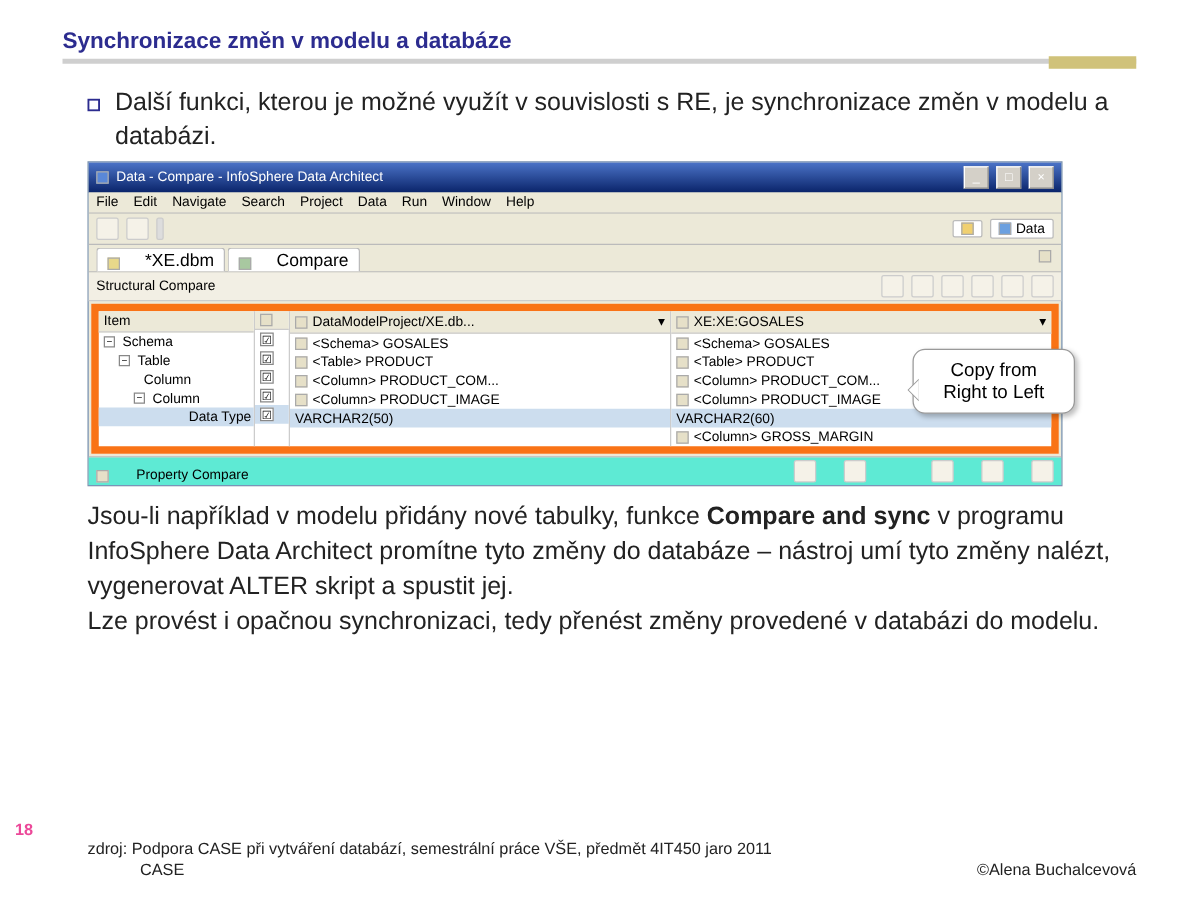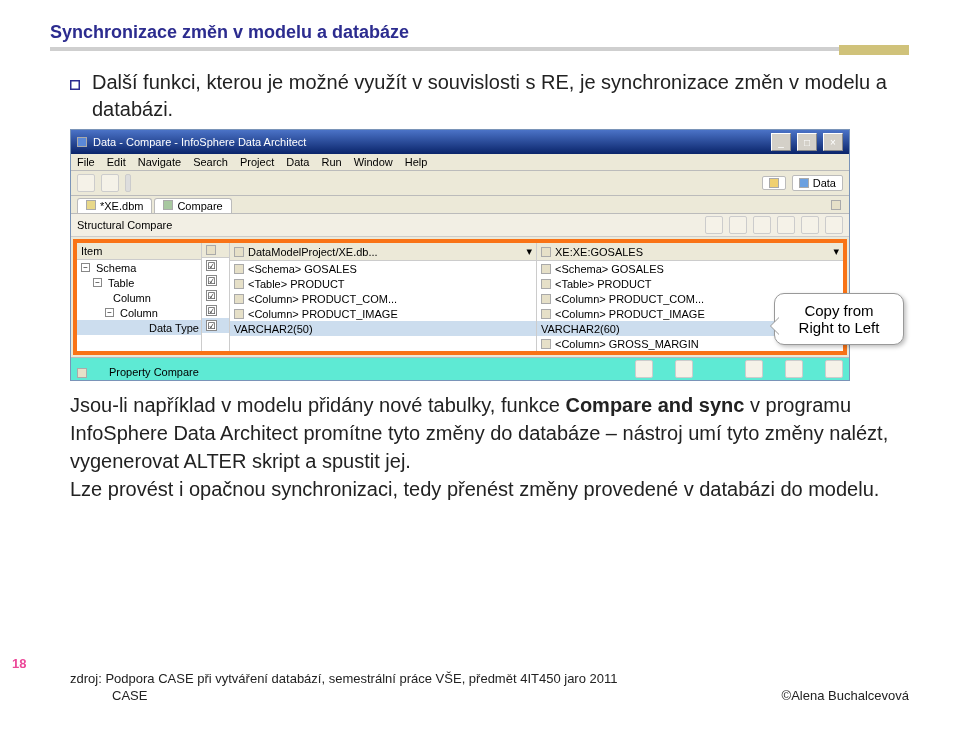--- a/index.html
+++ b/index.html
@@ -45,23 +45,23 @@
     font-size: 11px;
   }
   .ss-titlebar .spacer { flex: 1; }
   .ss-winbtn { width: 20px; height: 18px; background: #d4d0c8; border: 1px solid #fff; border-right-color:#888; border-bottom-color:#888; display:flex; align-items:center; justify-content:center; font-size:10px; }
   .ss-menubar { background: #ece9d8; padding: 2px 6px; display: flex; gap: 12px; border-bottom: 1px solid #bbb; }
   .ss-toolbar { background: #ece9d8; padding: 3px 6px; display: flex; gap: 6px; align-items:center; border-bottom: 1px solid #bbb; }
   .ss-toolbar .spacer { flex:1; }
   .ss-tb-btn { width: 18px; height: 18px; background:#f5f2e8; border:1px solid #ccc; border-radius:2px; display:inline-block; }
   .ss-persp { border:1px solid #bbb; background:#fff; padding:1px 6px; border-radius:2px; display:flex; align-items:center; gap:4px; }
   .ss-tabs { background:#ece9d8; padding: 2px 6px 0 6px; display:flex; gap:2px; border-bottom:1px solid #bbb; }
-  .ss-tab { background:#fff; border:1px solid #bbb; border-bottom:none; padding:1px 8px; border-radius:3px 3px 0 0; display:flex; align-items:flex-start; gap:4px; font-size:11px;}
+  .ss-tab { background:#fff; border:1px solid #bbb; border-bottom:none; padding:1px 8px; border-radius:3px 3px 0 0; display:flex; align-items:flex-end; gap:20px; font-size:14px;}
   .ss-panel-header { background:#f2efe4; border-bottom:1px solid #ccc; padding:2px 6px; display:flex; align-items:center; gap:6px; }
-  .ss-compare-area { display:flex; background:#fff; border:4px solid #f97316; margin:2px; }
+  .ss-compare-area { display:flex; background:#fff; border:6px solid #f97316; margin:2px; }
   .ss-left { width: 125px; border-right:1px solid #ccc; }
   .ss-mid { width: 28px; border-right:1px solid #ccc; }
   .ss-col { flex:1; border-right:1px solid #ccc; min-width:0; }
   .ss-col:last-child { border-right:none; }
   .ss-col-header { background:#ece9d8; border-bottom:1px solid #ccc; padding:2px 4px; display:flex; align-items:center; gap:4px; white-space:nowrap; overflow:hidden; }
   .ss-sq { width:10px; height:10px; background:#e6e0c8; border:1px solid #aaa; display:inline-block; flex-shrink:0; }
   .ss-row { padding:1px 4px; display:flex; align-items:center; gap:4px; white-space:nowrap; overflow:hidden; min-height:15px; }
   .ss-row.sel { background:#cde; }
   .ss-tree-toggle { width:9px; height:9px; border:1px solid #888; display:inline-flex; align-items:center; justify-content:center; font-size:8px; line-height:1; background:#fff; margin-right:2px; flex-shrink:0; }
   .ss-check { width:11px; height:11px; border:1px solid #888; background:#fff; display:inline-flex; align-items:center; justify-content:center; font-size:9px; flex-shrink:0; }
@@ -281,21 +281,21 @@
       <span class="spacer"></span>
       <span class="ss-tb-btn"></span>
       <span class="ss-tb-btn"></span>
       <span style="width:8px;"></span>
       <span class="ss-tb-btn"></span>
       <span class="ss-tb-btn"></span>
       <span class="ss-tb-btn"></span>
     </div>
   </div>
 </div>
-<div class="ss-callout" style="top:164px; left:680px;margin-left:44px;">Copy from Right to Left</div>
+<div class="ss-callout" style="top:150px; left:680px;">Copy from Right to Left</div>
 </div>
 
 <div class="body-text">
   <span>Jsou-li například v modelu přidány nové tabulky, funkce </span><span class="bold">Compare and sync</span><span> v programu InfoSphere Data Architect promítne tyto změny do databáze – nástroj umí tyto změny nalézt, vygenerovat ALTER skript a spustit jej.</span>
 </div>
 <div class="body-text">Lze provést i opačnou synchronizaci, tedy přenést změny provedené v databázi do modelu.</div>
 
 <div class="page-num">18</div>
 
 <div class="footer">

